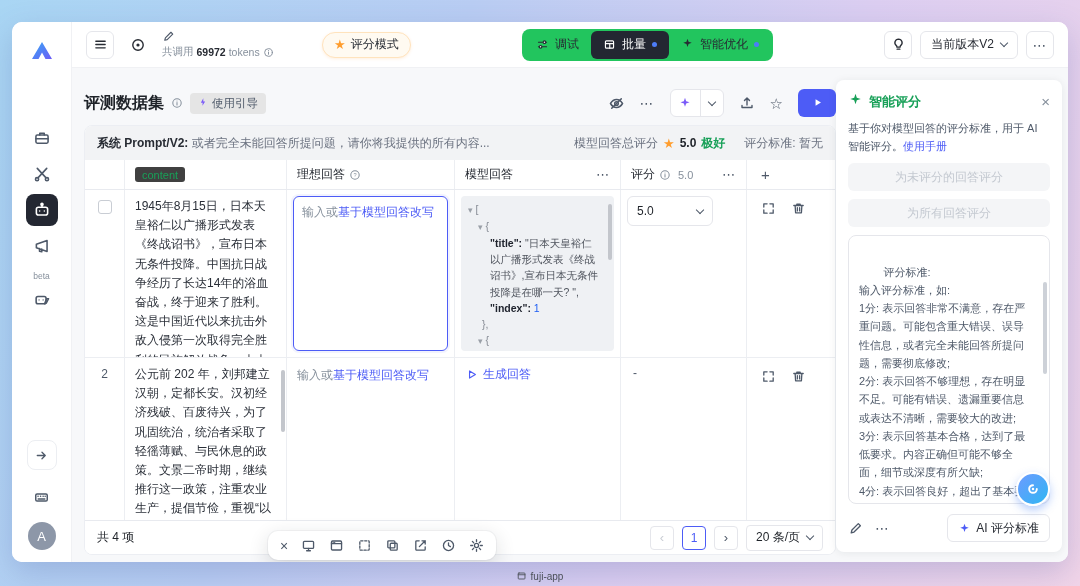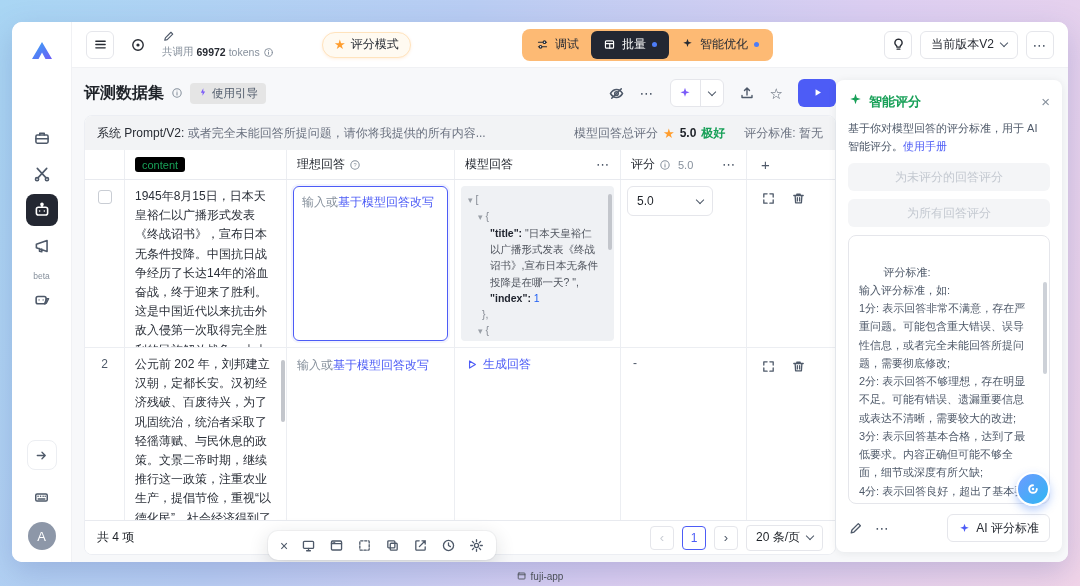--- a/index.html
+++ b/index.html
@@ -30,59 +30,59 @@
   .icbtn.plain{border:none}
   .titleblock{display:flex;flex-direction:column;gap:2px;min-width:150px}
   .t1{display:flex;align-items:center;gap:6px}
   .ttl{font-size:13px;font-weight:600;color:var(--txt);max-width:148px;white-space:nowrap;overflow:hidden;text-overflow:ellipsis}
   .pencil{color:var(--txt2);display:flex}
   .t2{font-size:10.5px;color:var(--txt3);display:flex;align-items:center;gap:3px}
   .t2 b{color:var(--txt);font-weight:700}
   .info{color:var(--txt3);display:inline-flex}
   .badge-score{height:26px;padding:0 11px;border-radius:14px;border:1px solid #ffe3bd;background:#fffaf1;display:flex;align-items:center;gap:5px;font-size:12px;color:var(--txt);box-shadow:0 1px 3px rgba(255,150,40,.15);flex:none}
   .st{color:var(--orange);font-size:13px;line-height:1}
-  .tabs{display:flex;background:#fdba74;border-radius:8px;padding:2px;margin:8px auto;flex:none}
+  .tabs{display:flex;background:#22c55e;border-radius:8px;padding:2px;margin:8px auto;flex:none}
   .tab{height:28px;padding:0 12px;border-radius:6px;display:flex;align-items:center;gap:6px;font-size:12px;color:var(--txt)}
   .tab.active{background:var(--dark);color:#fff}
   .dot{width:5px;height:5px;border-radius:50%;background:#4d7df8;flex:none}
   .tright{display:flex;gap:8px;flex:none}
   .verbtn{height:28px;border:1px solid var(--line);border-radius:6px;background:#fff;padding:0 10px;display:flex;align-items:center;gap:7px;font-size:12px;color:var(--txt)}
   .chev{width:6px;height:6px;border-right:1.4px solid var(--txt2);border-bottom:1.4px solid var(--txt2);transform:rotate(45deg);display:inline-block;margin-top:-3px}
   .moreg{font-size:14px;letter-spacing:1px;color:var(--txt2);line-height:1}
 
   
   .content{position:absolute;left:60px;right:0;top:46px;bottom:0;background:#f7f8fa}
   .main{position:absolute;left:12px;top:0;width:752px;bottom:0;display:flex;flex-direction:column}
-  .trow-top{margin-top:10px;height:30px;display:flex;align-items:center;gap:7px}
+  .trow-top{margin-top:20px;height:30px;display:flex;align-items:center;gap:7px}
   .trow-top h2{font-size:16px;font-weight:700;color:#1f2329}
   .guide{display:flex;align-items:center;gap:4px;background:#e5e5e5;border-radius:4px;padding:3px 8px;font-size:11.5px;color:var(--txt2)}
   .tools{margin-left:auto;display:flex;align-items:center;gap:15px;color:var(--txt2)}
   .split{display:flex;border:1px solid var(--line);border-radius:6px;overflow:hidden;height:28px;background:#fff}
   .sgA{width:30px;display:flex;align-items:center;justify-content:center;border-right:1px solid var(--line);color:#7a5af8}
   .sgB{width:22px;display:flex;align-items:center;justify-content:center}
   .runbtn{width:38px;height:28px;border-radius:6px;background:var(--accent);display:flex;align-items:center;justify-content:center;color:#fff}
   .starg{font-size:15px;line-height:1;color:var(--txt2)}
 
   .card{flex:1;margin:7px 0 7px;background:#fff;border:1px solid #eceef3;border-radius:8px;display:flex;flex-direction:column;overflow:hidden;min-height:0}
   .pbar{height:34px;background:#f2f3f5;display:flex;align-items:center;justify-content:space-between;padding:0 12px;font-size:12px;flex:none}
-  .plab{color:var(--txt);font-weight:400}
+  .plab{color:var(--txt);font-weight:700}
   .ptxt{color:#6b7280}
   .pl{white-space:nowrap;overflow:hidden;text-overflow:ellipsis;margin-right:10px}
   .pr{display:flex;align-items:center;gap:5px;white-space:nowrap}
   .scoreb{color:#1f2329;font-weight:700}
   .level{color:var(--green);font-weight:700}
   .crit{margin-left:14px}
 
   .trowg{display:grid;grid-template-columns:40px 162px 168px 166px 126px 1fr}
   .cell{border-right:1px solid #eceef2;overflow:hidden;position:relative;min-width:0}
   .cell.last{border-right:none}
   .thead{height:30px;border-bottom:1px solid #e8eaef;flex:none}
   .thead .cell{display:flex;align-items:center;gap:4px;padding:0 10px;font-size:12px;color:var(--txt)}
   .thead .c0{padding:0}
-  .tag{background:#000000;color:var(--green);font-size:11px;padding:1.5px 7px;border-radius:3px}
+  .tag{background:#404040;color:var(--green);font-size:11px;padding:1.5px 7px;border-radius:3px}
   .avg{color:var(--txt3);font-size:11px;margin-left:3px}
   .hmore{margin-left:auto;color:var(--txt2);font-size:13px;letter-spacing:1px}
   .plus{color:var(--txt2);font-size:15px;padding-left:4px}
 
   .trow1{height:168px;border-bottom:1px solid #eceef2;flex:none}
   .trow2{flex:1;min-height:0}
   .txt{padding:7px 10px;font-size:12px;line-height:1.6;color:#2a2f38}
   .cb{display:block;width:14px;height:14px;border:1.3px solid #c9cdd4;border-radius:3px;background:#fff;margin:10px auto 0}
   .num{text-align:center;padding-top:9px;color:var(--txt2);font-size:12px}
   .ideal{font-size:12px;color:var(--txt3);line-height:1.6}

